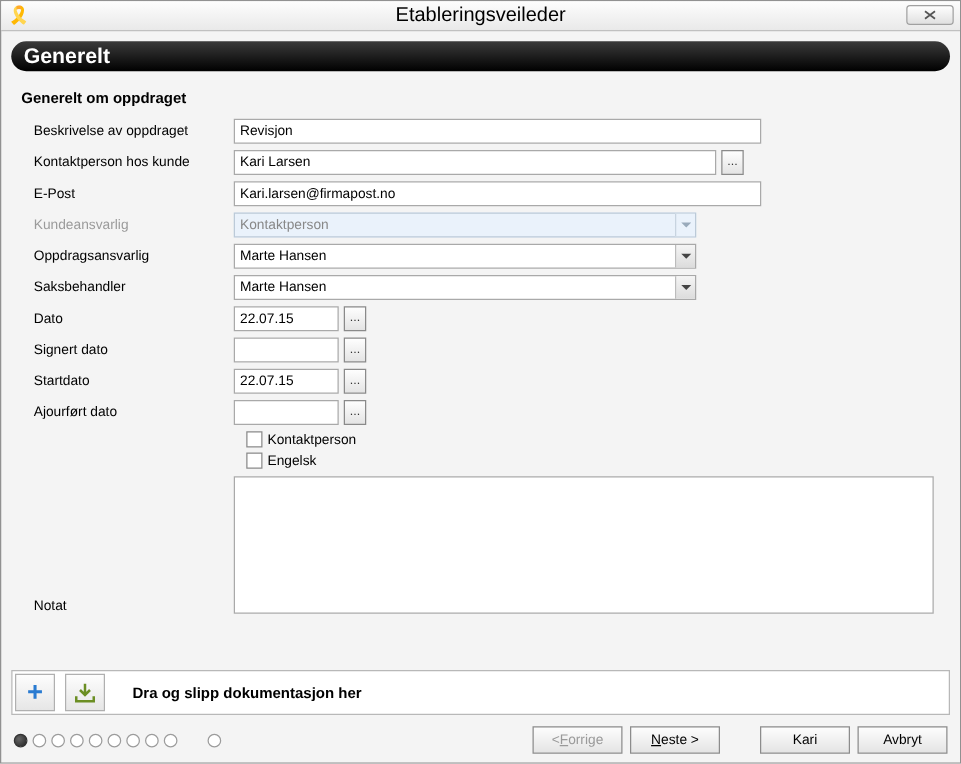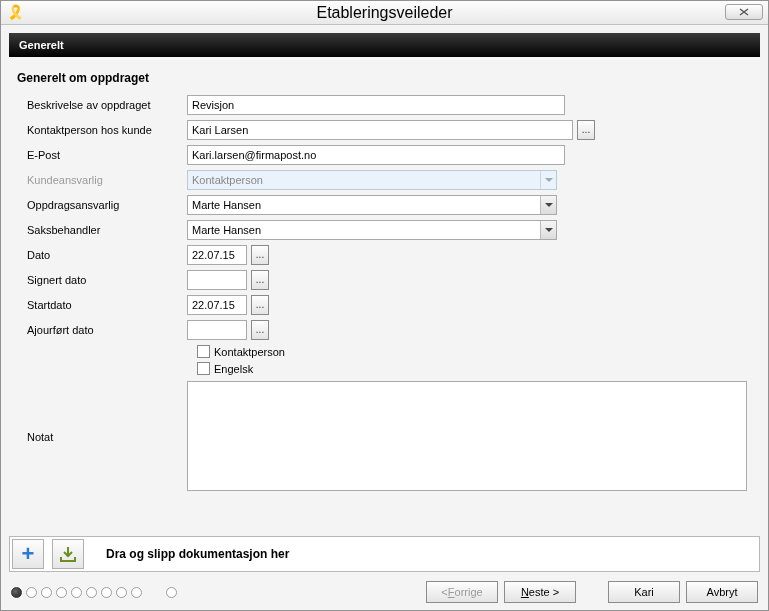--- a/index.html
+++ b/index.html
@@ -38,24 +38,25 @@
     background: linear-gradient(to bottom,#fefefe,#e0e0e0);
     font-family: Arial; font-size: 10px;
     display: flex; align-items: center; justify-content: center;
     color: #555;
   }
   .section-header {
     height: 24px;
     background: linear-gradient(to bottom, #3b3b3b, #000);
     color: #fff;
     font-weight: bold;
-    font-size: 11px;
+    font-size: 17px;
     display: flex; align-items: center;
     padding-left: 10px;
     margin: 8px 8px 0 8px;
+    border-radius: 12px;
   }
   .content {
     flex: 1;
     padding: 14px 16px 0 16px;
     overflow: hidden;
   }
   .group-title {
     font-weight: bold;
     font-size: 12px;
     margin-bottom: 10px;
@@ -74,23 +75,23 @@
   }
   .lbl.disabled { color: #9b9b9b; }
   .fld { flex: 1; display: flex; align-items: center; gap: 4px; }
   input.text {
     height: 20px;
     border: 1px solid #a9a9a9;
     padding: 1px 4px;
     font-family: inherit; font-size: 11px;
     background: #fff;
   }
-  input.wide { width: 378px; }
+  input.wide { width: 422px; }
   input.withbtn { width: 386px; }
-  input.date { width: 60px; }
+  input.date { width: 84px; }
   .small-btn {
     width: 18px; height: 20px;
     border: 1px solid #8a8a8a;
     background: linear-gradient(to bottom,#fefefe,#e4e4e4);
     font-size: 10px; line-height: 10px;
     display: flex; align-items: center; justify-content: center;
     color: #333;
     padding: 0;
   }
   .combo {
@@ -114,21 +115,21 @@
     width: 0; height: 0;
     border-left: 4px solid transparent;
     border-right: 4px solid transparent;
     border-top: 4px solid #444;
   }
   .combo.disabled .arrow-down { border-top-color:#9ab; }
   .checkbox-row { margin-left: 180px; display:flex; align-items:center; gap:4px; font-size:11px; margin-bottom:4px;}
   .checkbox {
     width: 13px; height: 13px; border:1px solid #888; background:#fff;
   }
-  .notat-row { display:flex; align-items:center; margin-top:6px;}
+  .notat-row { display:flex; align-items:flex-end; margin-top:6px;}
   .notat-row .lbl { padding-top:2px; }
   textarea.notat {
     width: 560px; height: 110px;
     border: 1px solid #a9a9a9;
     font-family: inherit; font-size: 11px;
     resize: none; padding:2px 4px;
   }
   .drop-bar {
     margin: 8px 8px 6px 8px;
     height: 36px;

